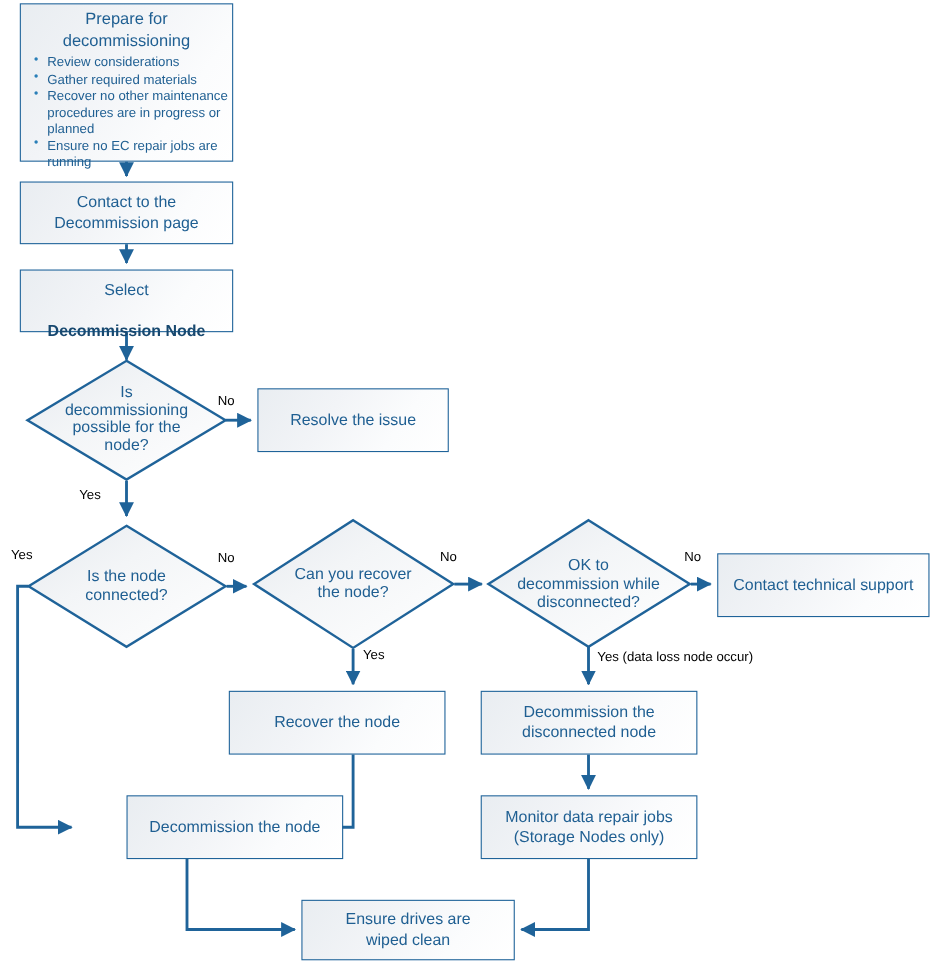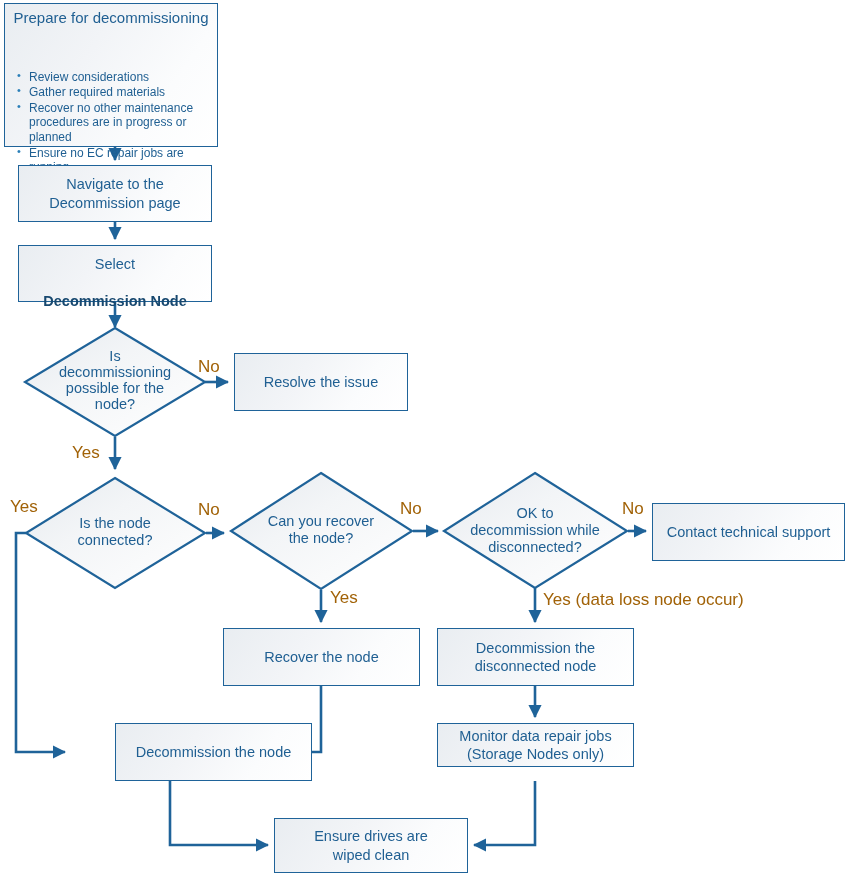--- a/index.html
+++ b/index.html
@@ -14,21 +14,21 @@
      color:#1f5f92;font-size:14.5px;line-height:1.25;}
   .node-box .inner{padding:0 6px;white-space:pre-line;}
   .node-box .b{font-weight:bold;color:#17486f;}
   .prep{align-items:flex-start;justify-content:flex-start;text-align:left;}
   .prep .title{display:block;width:100%;text-align:center;font-size:15px;line-height:1.3;
      color:#1f5f92;padding-top:4px;}
   .prep ul{margin:2px 0 0 0;padding:0 2px 0 14px;list-style:none;}
   .prep li{position:relative;font-size:12px;line-height:1.22;color:#1f5f92;
      margin:0 0 1px 0;padding-left:10px;}
   .prep li:before{content:"•";position:absolute;left:-2px;top:-1px;color:#2a7fb8;font-size:11px;}
-  .edge-label{position:absolute;color:#a16207;font-size:17px;white-space:nowrap;}
+  .edge-label{position:absolute;color:#000000;font-size:12px;white-space:nowrap;}
   .dia-text{font-size:14.5px;fill:#1f5f92;
      font-family:"Liberation Sans","DejaVu Sans",sans-serif;}
 </style>
 </head>
 <body style="background: rgb(255, 255, 255);">
 
 <div id="canvas">
 
   <svg class="flow" viewBox="0 0 848 878" xmlns="http://www.w3.org/2000/svg">
     <defs>
@@ -93,64 +93,64 @@
 
       <text x="321" y="526">Can you recover</text>
       <text x="321" y="543">the node?</text>
 
       <text x="535" y="518">OK to</text>
       <text x="535" y="535">decommission while</text>
       <text x="535" y="552">disconnected?</text>
     </g>
   </svg>
 
-  <div class="node-box prep" style="left:4px;top:3px;width:214px;height:144px;flex-direction:column;gap:40px;">
+  <div class="node-box prep" style="left:18px;top:3px;width:194px;height:144px;flex-direction:column;">
     <span class="title">Prepare for decommissioning</span>
     <ul>
       <li>Review considerations</li>
       <li>Gather required materials</li>
       <li>Recover no other maintenance procedures are in progress or planned</li>
       <li>Ensure no EC repair jobs are running</li>
     </ul>
   </div>
 
   <div class="node-box" style="left:18px;top:165px;width:194px;height:57px;">
-    <span class="inner">Navigate to the
+    <span class="inner">Contact to the
 Decommission page</span>
   </div>
 
   <div class="node-box" style="left:18px;top:245px;width:194px;height:57px;">
     <span class="inner">
       <span>Select</span><br>
       <span class="b">Decommission Node</span>
     </span>
   </div>
 
   <div class="node-box" style="left:234px;top:353px;width:174px;height:58px;">
     <span class="inner">Resolve the issue</span>
   </div>
 
   <div class="node-box" style="left:652px;top:503px;width:193px;height:58px;">
     <span class="inner">Contact technical support</span>
   </div>
 
-  <div class="node-box" style="left:223px;top:628px;width:197px;height:58px;">
+  <div class="node-box" style="left:208px;top:628px;width:197px;height:58px;">
     <span class="inner">Recover the node</span>
   </div>
 
   <div class="node-box" style="left:437px;top:628px;width:197px;height:58px;">
     <span class="inner">Decommission the
 disconnected node</span>
   </div>
 
   <div class="node-box" style="left:71px;top:723px;width:197px;height:58px;margin-left:44px;">
     <span class="inner">Decommission the node</span>
   </div>
 
-  <div class="node-box" style="left:437px;top:723px;width:197px;height:44px;">
+  <div class="node-box" style="left:437px;top:723px;width:197px;height:58px;">
     <span class="inner">Monitor data repair jobs
 (Storage Nodes only)</span>
   </div>
 
   <div class="node-box" style="left:274px;top:818px;width:194px;height:55px;">
     <span class="inner">Ensure drives are
 wiped clean</span>
   </div>
 
   <span class="edge-label" style="left:198px;top:357px;">No</span>

